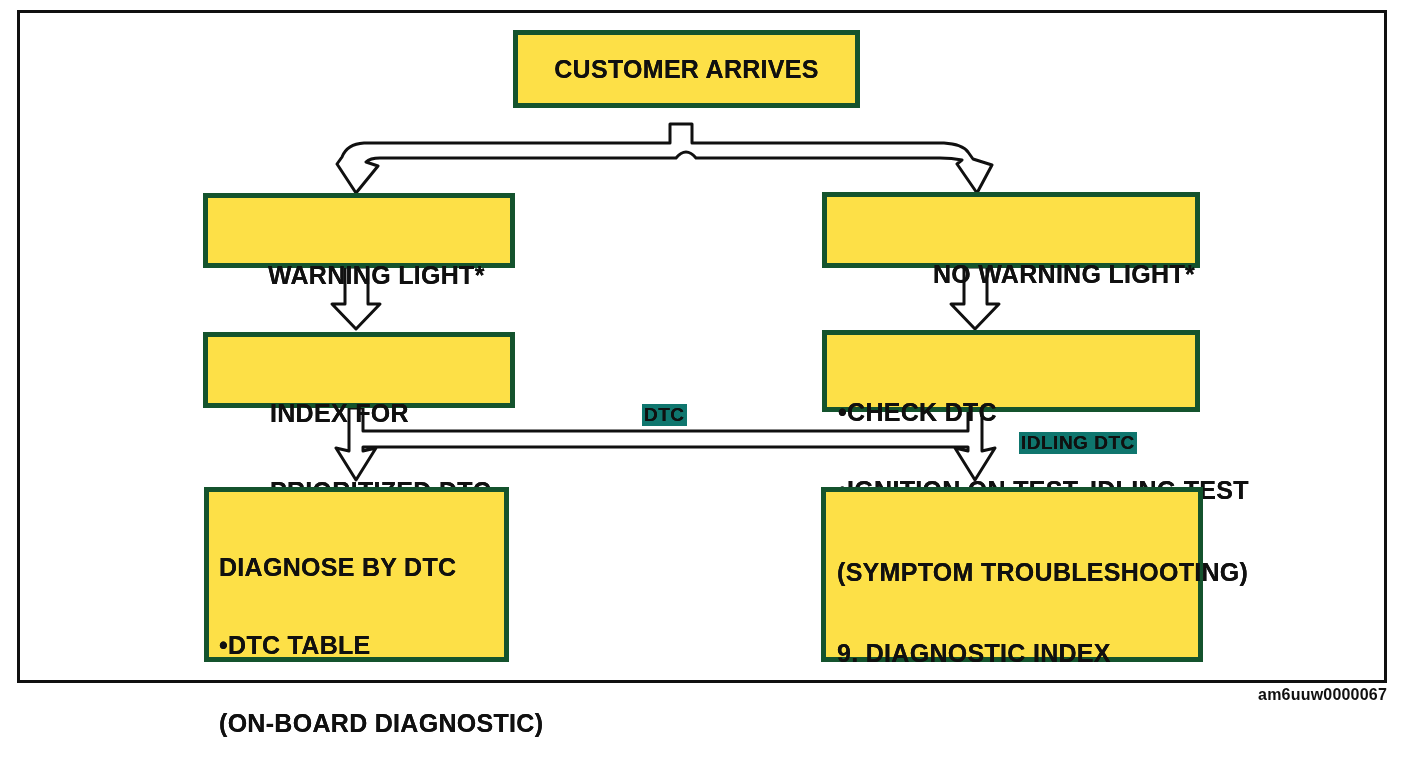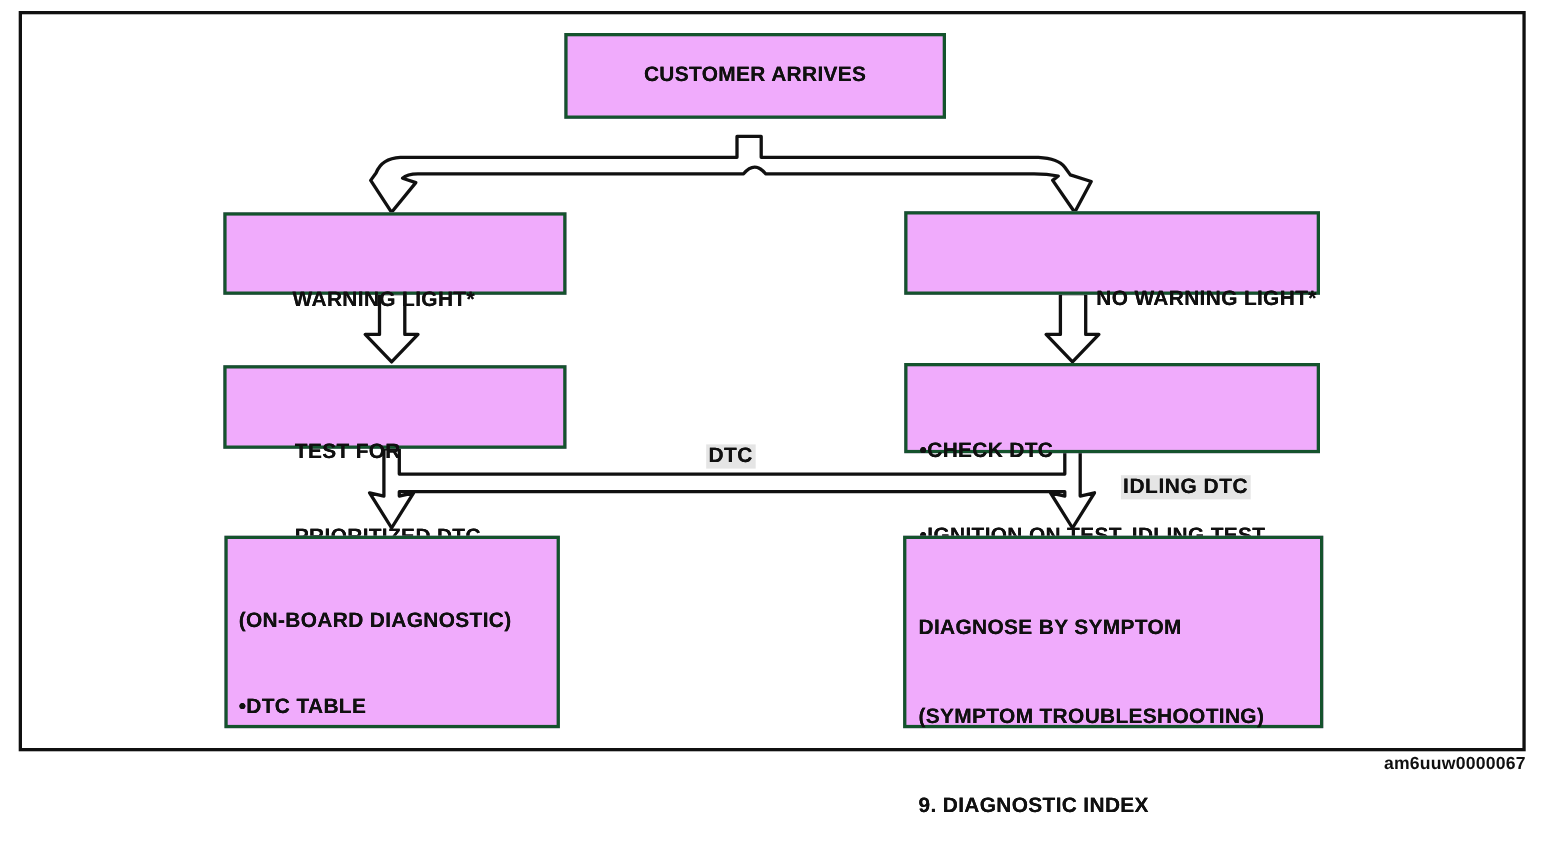--- a/index.html
+++ b/index.html
@@ -38,25 +38,25 @@
   }
   #arrow-layer path {
     fill: #ffffff;
     stroke: #101010;
     stroke-width: 3;
     stroke-linejoin: round;
   }
   
   .node {
     position: absolute;
-    border: 3px solid #14532d;
+    border: 5px solid #14532d;
     box-sizing: border-box;
-    background: #f0abfc;
+    background: #fde047;
     font-weight: bold;
-    font-size: 19px;
+    font-size: 25px;
     line-height: 26px;
     letter-spacing: 0.3px;
     white-space: pre;
     text-shadow: 0 0 0.5px #101010;
   }
   .node .line { white-space: pre; }
   #node-customer-arrives {
     left: 513px; top: 30px; width: 347px; height: 78px;
     display: flex; align-items: center; justify-content: center;
   }
@@ -85,21 +85,21 @@
     left: 821px; top: 487px; width: 382px; height: 175px;
     padding: 13px 0 0 11px; line-height: 27px;
   }
   
   .edge-label {
     position: absolute;
     font-weight: bold;
     font-size: 19px;
     letter-spacing: 0.5px;
     text-shadow: 0 0 0.5px #101010;
-    background: #e5e5e5;
+    background: #0f766e;
     padding: 0 2px;
   }
   #label-dtc { left: 642px; top: 404px; }
   #label-without-dtc { left: 1019px; top: 432px; }
   
   .figure-code {
     position: absolute;
     right: 21px;
     top: 686px;
     font-size: 16px;
@@ -155,39 +155,39 @@
     <div class="line">WARNING LIGHT*</div>
     <div class="line">ON/FLASHING</div>
   </div>
 
   <div class="node" id="node-no-warning-light">
     <div class="line">NO WARNING LIGHT*</div>
     <div class="line">WITH SYMPTOM</div>
   </div>
 
   <div class="node" id="node-check-prioritized-dtc">
-    <div class="line">TEST FOR</div>
+    <div class="line">INDEX FOR</div>
     <div class="line">PRIORITIZED DTC</div>
   </div>
 
   <div class="node" id="node-check-dtc">
     <div class="line">•CHECK DTC</div>
     <div class="line">•IGNITION ON TEST, IDLING TEST</div>
   </div>
 
   <div class="node" id="node-diagnose-by-dtc">
+    <div class="line">DIAGNOSE BY DTC</div>
+    <div class="line">•DTC TABLE</div>
     <div class="line">(ON-BOARD DIAGNOSTIC)</div>
-    <div class="line">•DTC TABLE</div>
     
     
     
   </div>
 
   <div class="node" id="node-diagnose-by-symptom">
-    <div class="line">DIAGNOSE BY SYMPTOM</div>
     <div class="line">(SYMPTOM TROUBLESHOOTING)</div>
     <div class="line">9. DIAGNOSTIC INDEX</div>
     
     
   </div>
 
   <div class="edge-label" id="label-dtc">DTC</div>
   <div class="edge-label" id="label-without-dtc">IDLING DTC</div>
 
   <div class="figure-code">am6uuw0000067</div>

